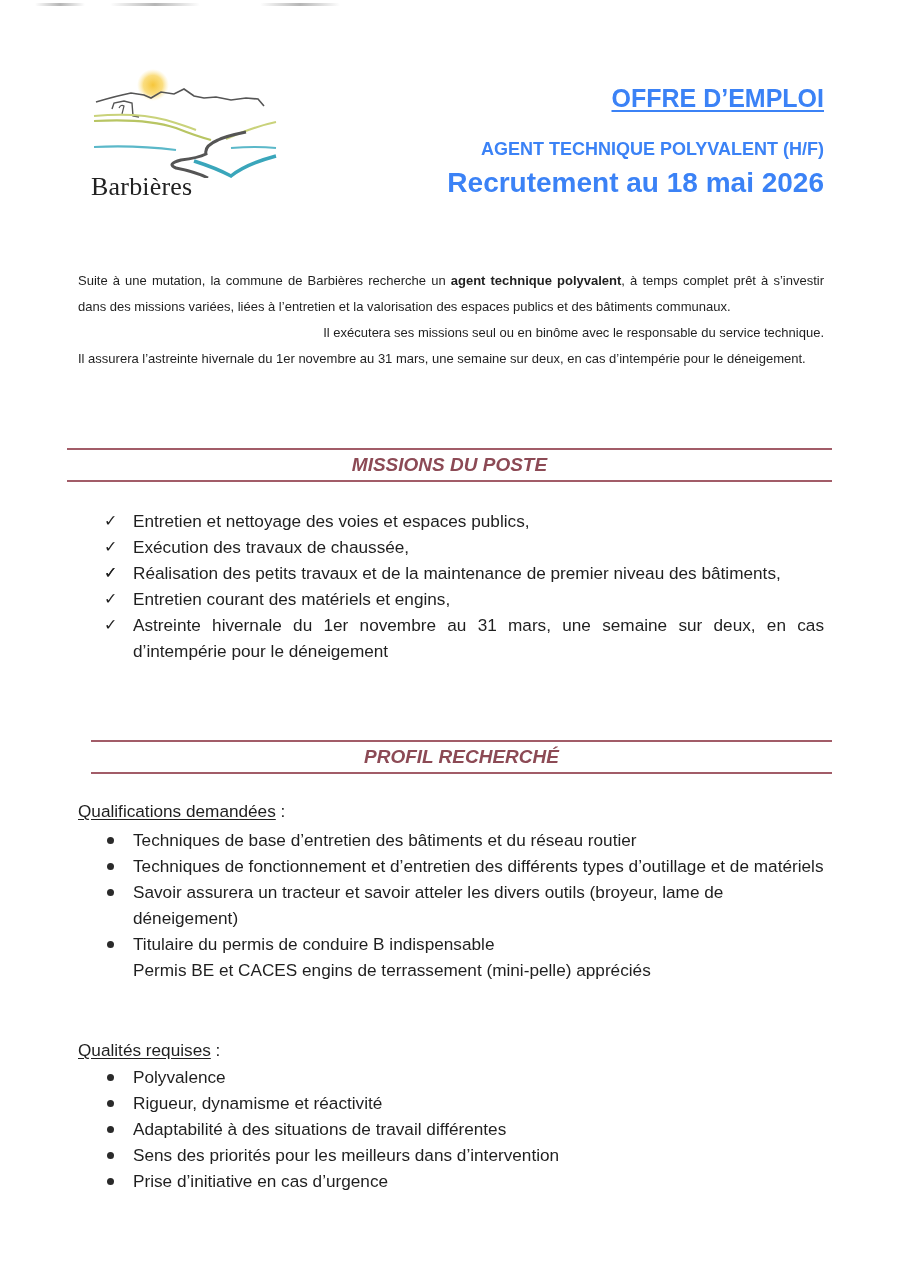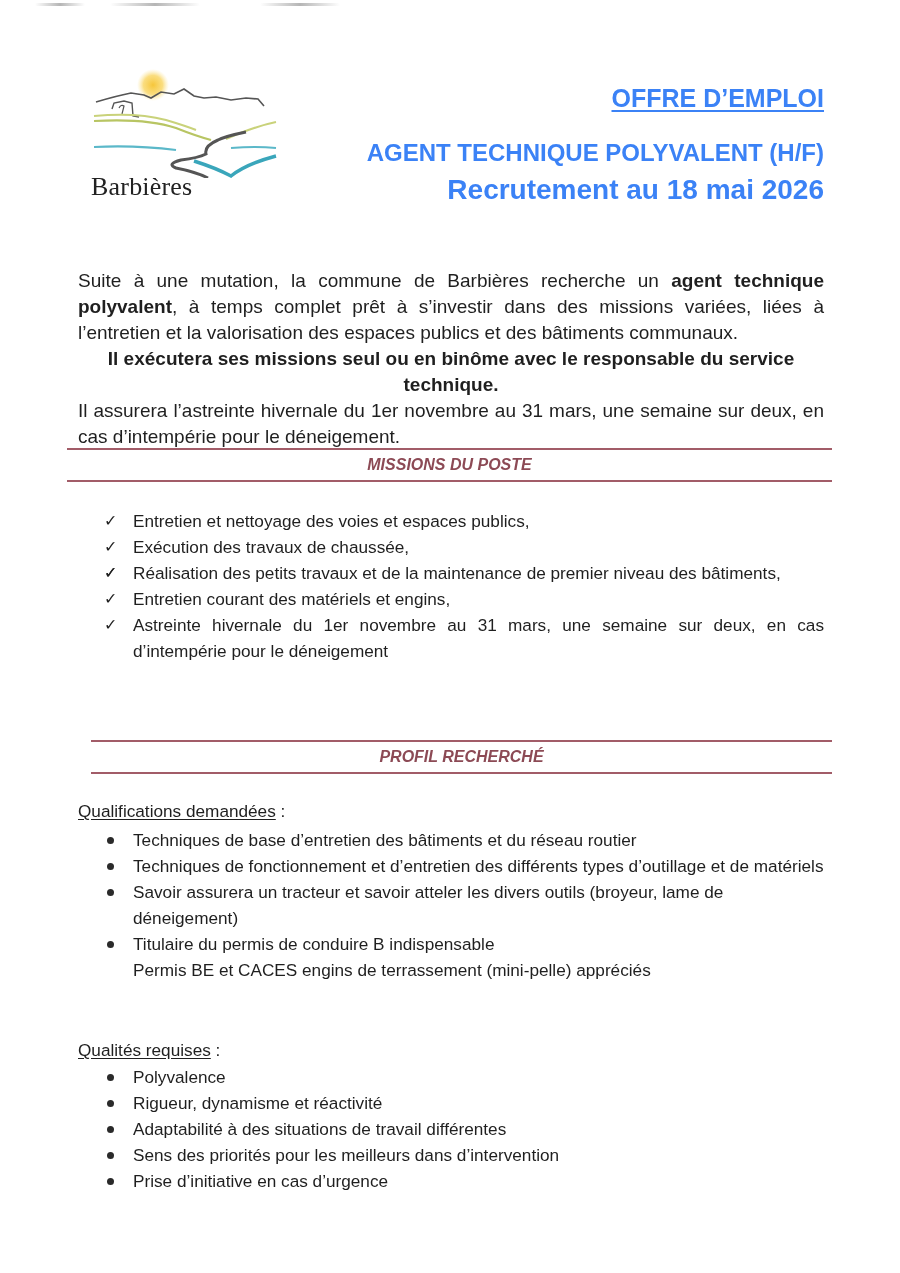--- a/index.html
+++ b/index.html
@@ -3,27 +3,27 @@
   <meta charset="utf-8">
   <style>
     html, body { margin: 0; padding: 0; background: #ffffff; }
     body { width: 900px; height: 1273px; position: relative; overflow: hidden; font-family: "Liberation Sans", sans-serif; color: #222; }
     .scan-mark { position: absolute; top: 3px; height: 3px; border-radius: 2px; background: linear-gradient(to right, rgba(180,180,180,0), rgba(150,150,150,0.7), rgba(180,180,180,0)); }
     .logo { position: absolute; left: 86px; top: 68px; width: 200px; height: 140px; }
     .logo svg { position: absolute; left: 0; top: 0; }
     .logo-name { position: absolute; left: 5px; top: 104px; font-family: "Liberation Serif", serif; font-size: 26px; color: #222; letter-spacing: 0.2px; }
     .header-right { position: absolute; right: 76px; top: 84px; text-align: right; color: #3b82f6; font-weight: bold; }
     .offre { font-size: 25px; text-decoration: underline; text-underline-offset: 3px; text-decoration-thickness: 2px; }
-    .poste { font-size: 24px; margin-top: 26px; }
+    .poste { font-size: 18px; margin-top: 26px; }
     .recrut { font-size: 28px; margin-top: 7px; }
-    .intro { position: absolute; left: 78px; top: 268px; width: 746px; font-size: 19px; line-height: 26px; text-align: justify; color: #1f1f1f; }
+    .intro { position: absolute; left: 78px; top: 268px; width: 746px; font-size: 13px; line-height: 26px; text-align: justify; color: #1f1f1f; }
     .intro p { margin: 0; }
     .intro b { font-weight: bold; }
     .section-band { position: absolute; border-top: 2px solid #a25c68; border-bottom: 2px solid #a25c68; height: 30px; text-align: center; }
-    .section-title { font-style: italic; font-weight: bold; color: #8c4a55; font-size: 16px; line-height: 30px; }
+    .section-title { font-style: italic; font-weight: bold; color: #8c4a55; font-size: 19px; line-height: 30px; }
     .missions { position: absolute; left: 104px; top: 508px; width: 720px; list-style: none; margin: 0; padding: 0; font-size: 17.2px; line-height: 26px; color: #1f1f1f; }
     .missions li { position: relative; padding-left: 29px; text-align: justify; }
     .missions .check { position: absolute; left: 0; top: 0; font-size: 16px; }
     .subhead { position: absolute; left: 78px; font-size: 17.2px; color: #1f1f1f; }
     .subhead .u { text-decoration: underline; text-underline-offset: 2px; }
     .bullets { position: absolute; left: 104px; width: 720px; list-style: none; margin: 0; padding: 0; font-size: 17.2px; line-height: 26px; color: #1f1f1f; }
     .bullets li { position: relative; padding-left: 29px; }
     .bullets .dot { position: absolute; left: 3px; top: 10px; width: 7px; height: 7px; border-radius: 50%; background: #2a2a2a; }
     .bullets .extra { display: block; }
   </style>
@@ -59,21 +59,21 @@
 </div>
 
 <div class="header-right">
   <div class="offre">OFFRE D’EMPLOI</div>
   <div class="poste">AGENT TECHNIQUE POLYVALENT (H/F)</div>
   <div class="recrut">Recrutement au 18 mai 2026</div>
 </div>
 
 <div class="intro">
   <p><span>Suite à une mutation, la commune de Barbières recherche un </span><b>agent technique polyvalent</b><span>, à temps complet prêt à s’investir dans des missions variées, liées à l’entretien et la valorisation des espaces publics et des bâtiments communaux.</span></p>
-  <p style="text-align:center;font-weight:bold;">Il exécutera ses missions seul ou en binôme avec le responsable du service technique.</p>
+  <p style="text-align:right;">Il exécutera ses missions seul ou en binôme avec le responsable du service technique.</p>
   <p>Il assurera l’astreinte hivernale du 1er novembre au 31 mars, une semaine sur deux, en cas d’intempérie pour le déneigement.</p>
 </div>
 
 <div class="section-band" style="left:67px; top:448px; width:765px;">
   <span class="section-title">MISSIONS DU POSTE</span>
 </div>
 
 <ul class="missions">
   <li><span class="check">✓</span><span>Entretien et nettoyage des voies et espaces publics,</span></li>
   <li><span class="check">✓</span><span>Exécution des travaux de chaussée,</span></li>

